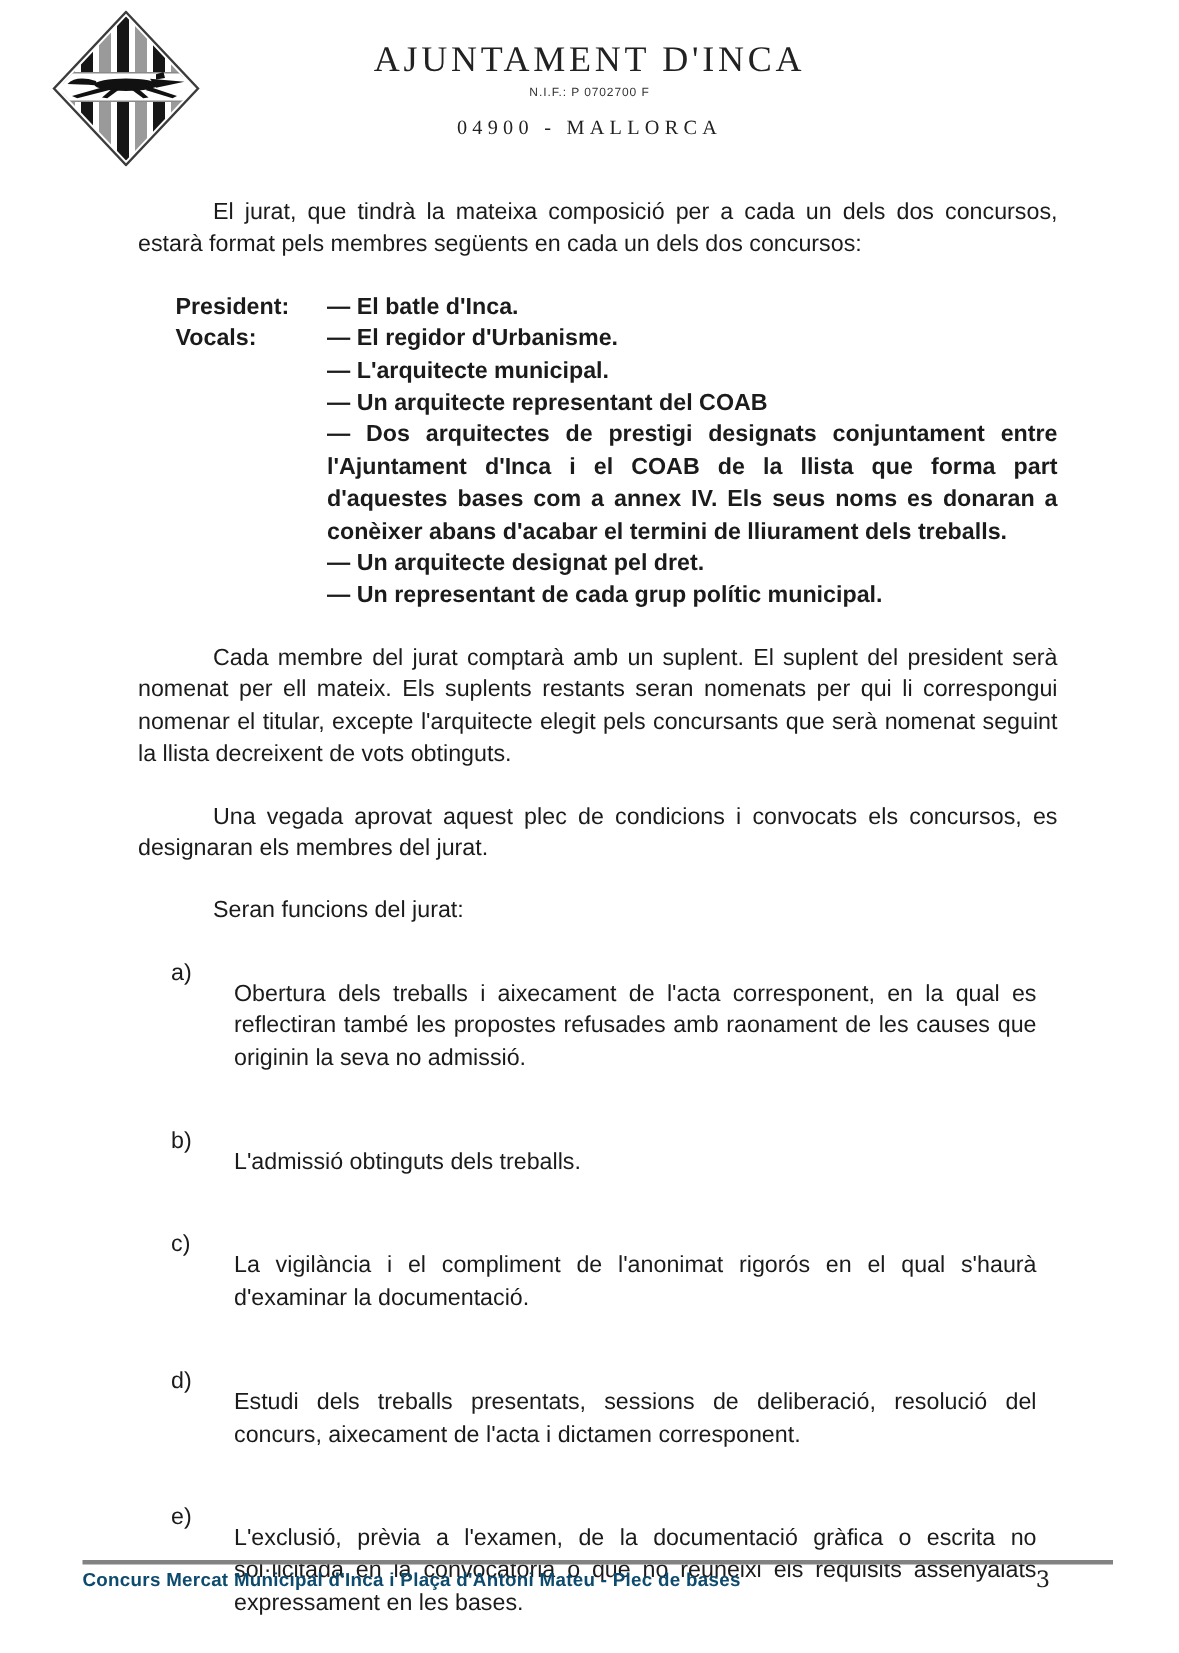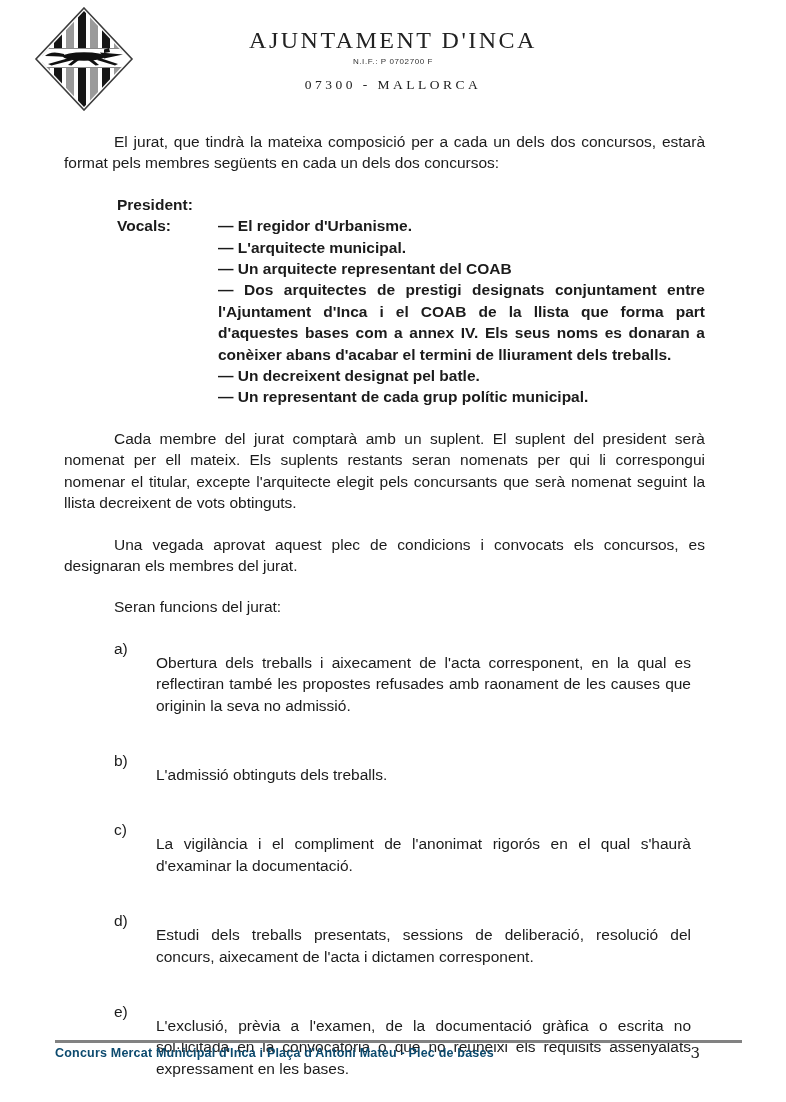--- a/index.html
+++ b/index.html
@@ -34,21 +34,21 @@
     white-space:nowrap;
   }
 
   
   .doc-body {
     position:absolute; left:64px; top:131px; width:641px;
     font-size:15.5px; line-height:21.4px;
     text-align:justify;
   }
   .para { margin:0 0 20px 0; }
-  .indent { text-indent:50px; }
+  .indent { text-indent:50px;margin-left:28px; }
 
   .jury { margin:0 0 20px 53px;font-weight:bold; }
   .jury-row { display:grid; grid-template-columns:101px 1fr; }
   .jury-role { text-align:left; }
   .jury-items p { margin:0; text-align:justify; }
 
   .functions { margin:0 0 0 50px; padding:0; list-style:none; }
   .functions li { display:grid; grid-template-columns:28px 1fr; margin-bottom:20px; }
   .fn-label { text-align:left; }
   .fn-text { margin:14px; text-align:justify; }
@@ -103,40 +103,43 @@
           <polygon points="66,51 84,57 81,58.5 63,53"></polygon>
           <polygon points="58,52 65,58 61.5,58.5 54,53"></polygon>
           <polygon points="35,51 14,57 17.5,58.5 39,53"></polygon>
           <polygon points="41,52 34,58 37.5,58.5 45,53"></polygon>
         </g>
       </g>
     </svg>
     <div class="head-center">
       <div class="org-title">AJUNTAMENT D'INCA</div>
       <div class="org-nif">N.I.F.: P 0702700 F</div>
-      <div class="org-loc">07300 - MALLORCA</div>
+      <div class="org-loc">04900 - MALLORCA</div>
     </div>
   </header>
 
   <main class="doc-body">
 
     <p class="para indent">El jurat, que tindrà la mateixa composició per a cada un dels dos concursos, estarà format pels membres següents en cada un dels dos concursos:</p>
 
     <div class="jury">
       <div class="jury-row">
         <div class="jury-role">President:</div>
+        <div class="jury-items">
+          <p>— El batle d'Inca.</p>
+        </div>
       </div>
       <div class="jury-row">
         <div class="jury-role">Vocals:</div>
         <div class="jury-items">
           <p>— El regidor d'Urbanisme.</p>
           <p>— L'arquitecte municipal.</p>
           <p>— Un arquitecte representant del COAB</p>
           <p>— Dos arquitectes de prestigi designats conjuntament entre l'Ajuntament d'Inca i el COAB de la llista que forma part d'aquestes bases com a annex IV. Els seus noms es donaran a conèixer abans d'acabar el termini de lliurament dels treballs.</p>
-          <p>— Un decreixent designat pel batle.</p>
+          <p>— Un arquitecte designat pel dret.</p>
           <p>— Un representant de cada grup polític municipal.</p>
         </div>
       </div>
       <div class="jury-row">
       </div>
     </div>
 
     <p class="para indent">Cada membre del jurat comptarà amb un suplent. El suplent del president serà nomenat per ell mateix. Els suplents restants seran nomenats per qui li correspongui nomenar el titular, excepte l'arquitecte elegit pels concursants que serà nomenat seguint la llista decreixent de vots obtinguts.</p>
     <p class="para indent">Una vegada aprovat aquest plec de condicions i convocats els concursos, es designaran els membres del jurat.</p>
     <p class="para indent">Seran funcions del jurat:</p>

